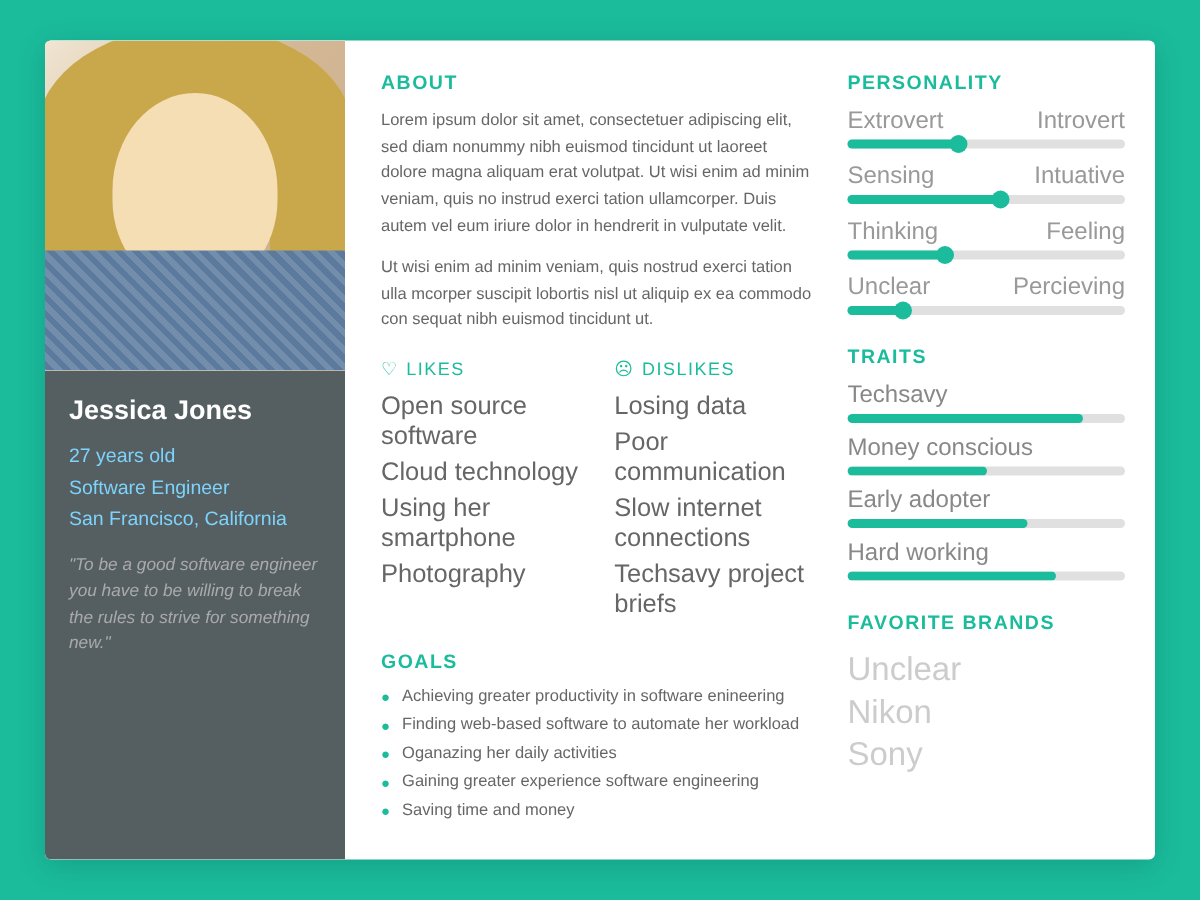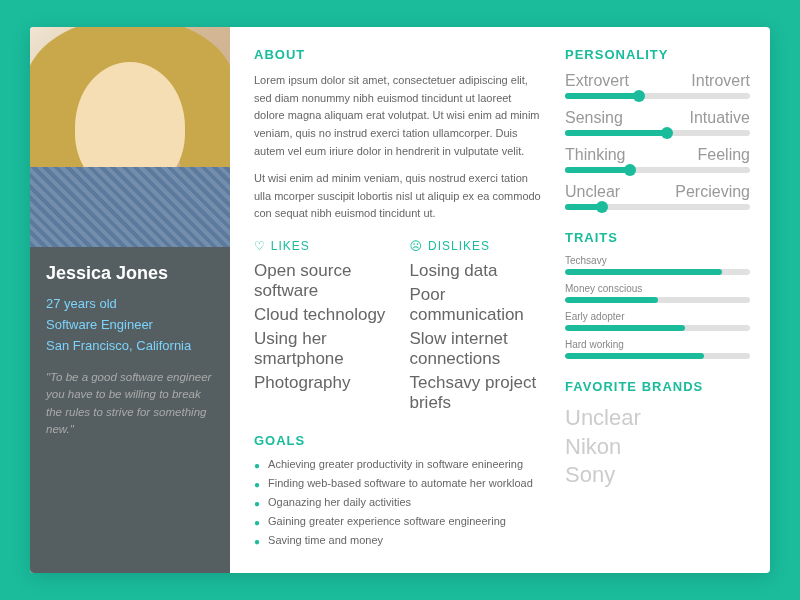--- a/index.html
+++ b/index.html
@@ -257,21 +257,21 @@
       position: absolute;
       top: -3px;
     }
 
     
     .traits-section { margin-bottom: 20px; }
     .trait-row {
       margin-bottom: 8px;
     }
     .trait-label {
-      font-size: 10px;
+      font-size: 16px;
       color: #888;
       margin-bottom: 3px;
     }
     .trait-track {
       height: 6px;
       background: #e0e0e0;
       border-radius: 3px;
       overflow: hidden;
     }
     .trait-fill {

